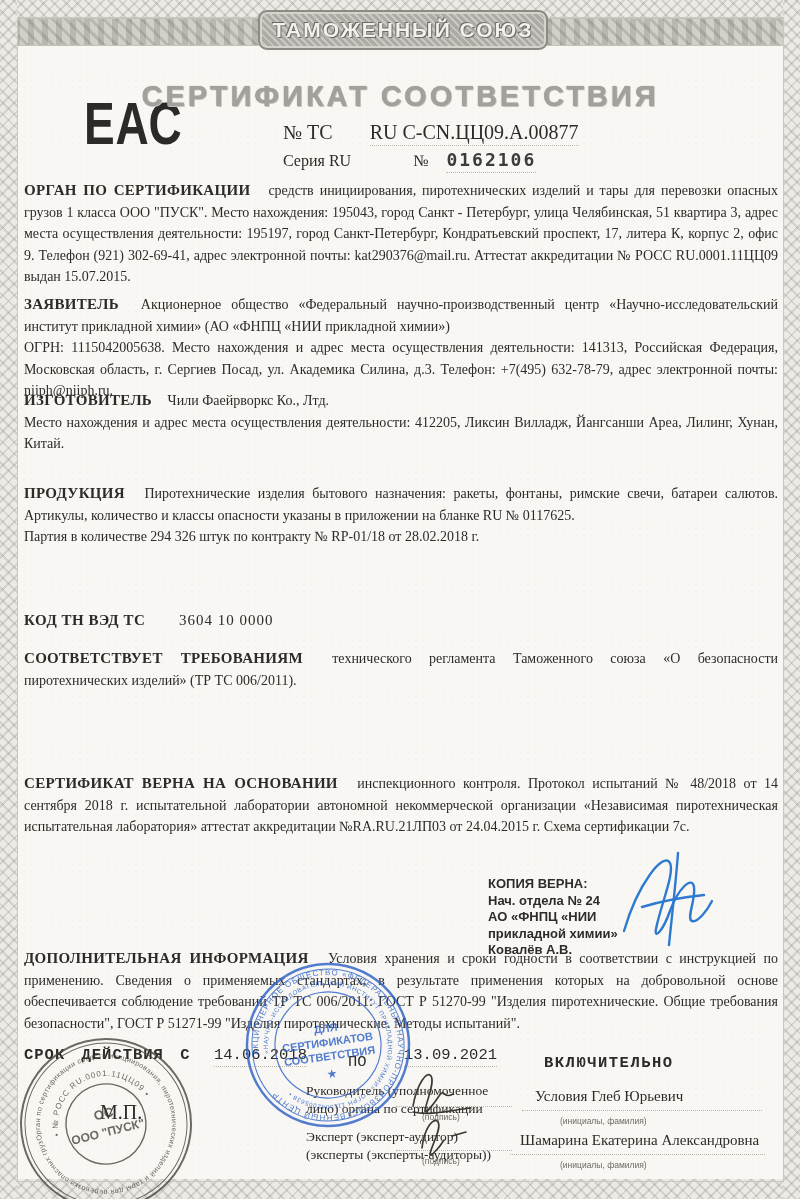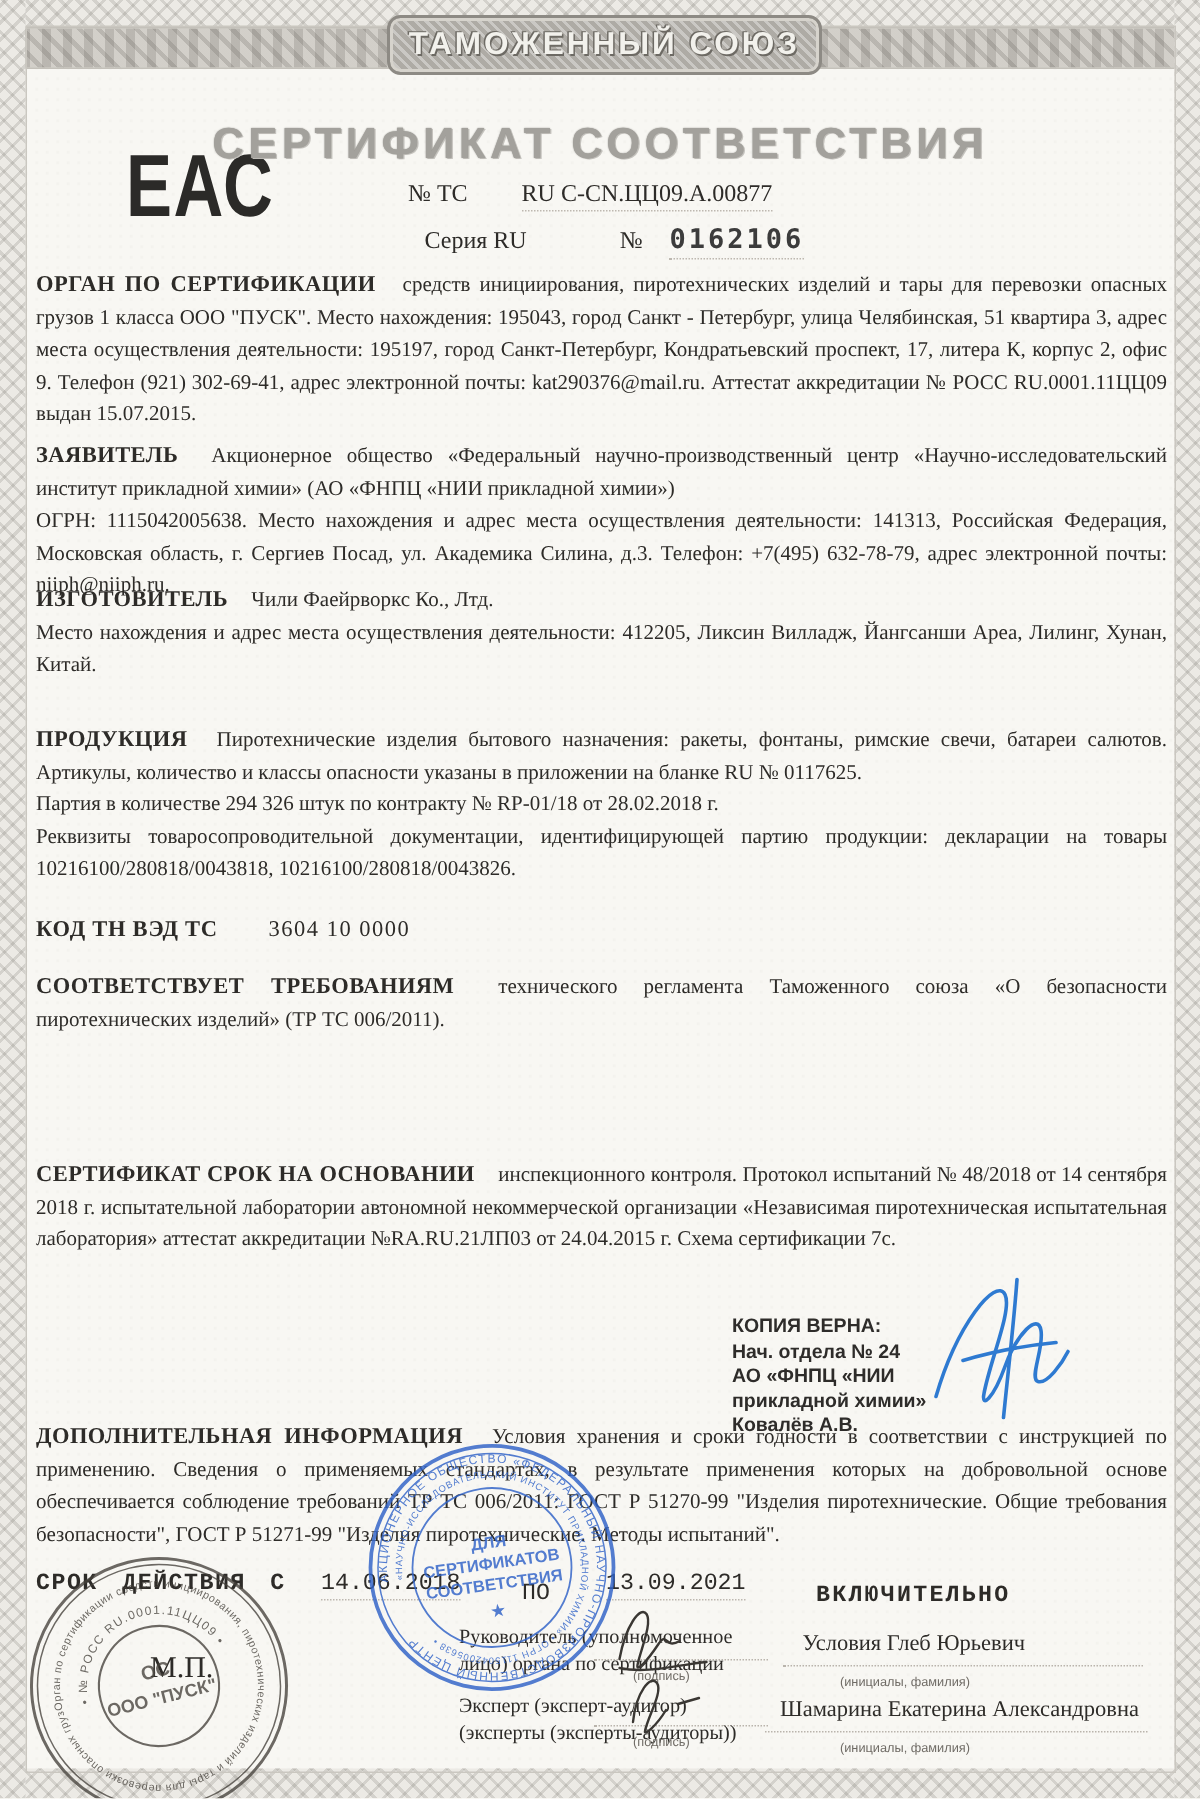--- a/index.html
+++ b/index.html
@@ -49,21 +49,21 @@
     font-family:"Liberation Sans", sans-serif; font-weight:900; font-size:50px;
     letter-spacing:1px; color:#2b2a28; transform:scaleY(1.18) scaleX(.92);
     transform-origin:top left;
   }
   .doc-title{
     position:absolute; left:0; top:80px; width:800px; text-align:center; z-index:2;
     font-family:"Liberation Sans", sans-serif; font-weight:bold; font-size:29px;
     letter-spacing:3px; color:#a3a19c;
     text-shadow:0 0 1px #8b8984, 1px 1px 0 #c9c7c2;
   }
-  .numline{position:absolute; left:272px; top:121px; z-index:2; font-size:16px;}
+  .numline{position:absolute; left:283px; top:121px; z-index:2; font-size:20px;}
   .numline .lbl{margin-right:32px;}
   .serline{position:absolute; left:283px; top:149px; z-index:2; font-size:16px;}
   .serline .lbl2{margin-left:58px; margin-right:14px;}
   .ocr{font-family:"DejaVu Sans Mono", monospace; font-weight:bold; font-size:18px;
        letter-spacing:2px; color:#3c3c3c;}
   .dotline{border-bottom:1px dotted #bdb8b0; padding-bottom:2px;}
 
   
   .sec{position:absolute; left:24px; width:754px; margin:0; z-index:2;
        font-size:14px; line-height:21.5px; text-align:justify;}
@@ -143,35 +143,34 @@
   <p class="sec" style="top:390px">
     <b>ИЗГОТОВИТЕЛЬ</b>
     <span>Чили Фаейрворкс Ко., Лтд.</span>
     <span class="blockline">Место нахождения и адрес места осуществления деятельности: 412205, Ликсин Вилладж, Йангсанши Ареа, Лилинг, Хунан, Китай.</span>
   </p>
 
   <p class="sec" style="top:483px">
     <b>ПРОДУКЦИЯ</b>
     <span>Пиротехнические изделия бытового назначения: ракеты, фонтаны, римские свечи, батареи салютов. Артикулы, количество и классы опасности указаны в приложении на бланке RU № 0117625.</span>
     <span class="blockline">Партия в количестве 294 326 штук по контракту № RP-01/18 от 28.02.2018 г.</span>
-    <span class="blockline">Реквизиты товаросопроводительной документации, идентифицирующей партию продукции: декларации на товары 10216100/280818/0043818, 10216100/280818/0043826.</span>
   </p>
 
   <div class="kv" style="top:612px">
     <b>КОД ТН ВЭД ТС</b>
     <span class="val">3604 10 0000</span>
   </div>
 
   <p class="sec" style="top:648px">
     <b>СООТВЕТСТВУЕТ ТРЕБОВАНИЯМ</b>
     <span>технического регламента Таможенного союза «О безопасности пиротехнических изделий» (ТР ТС 006/2011).</span>
   </p>
 
   <p class="sec" style="top:773px">
-    <b>СЕРТИФИКАТ СРОК НА ОСНОВАНИИ</b>
+    <b>СЕРТИФИКАТ ВЕРНА НА ОСНОВАНИИ</b>
     <span>инспекционного контроля. Протокол испытаний № 48/2018 от 14 сентября 2018 г. испытательной лаборатории автономной некоммерческой организации «Независимая пиротехническая испытательная лаборатория» аттестат аккредитации №RA.RU.21ЛП03 от 24.04.2015 г. Схема сертификации 7с.</span>
   </p>
 
   <div class="copyblock">
     <div>КОПИЯ ВЕРНА:</div>
     <div>Нач. отдела № 24</div>
     <div>АО «ФНПЦ «НИИ</div>
     <div>прикладной химии»</div>
     <div>Ковалёв А.В.</div>
   </div>

